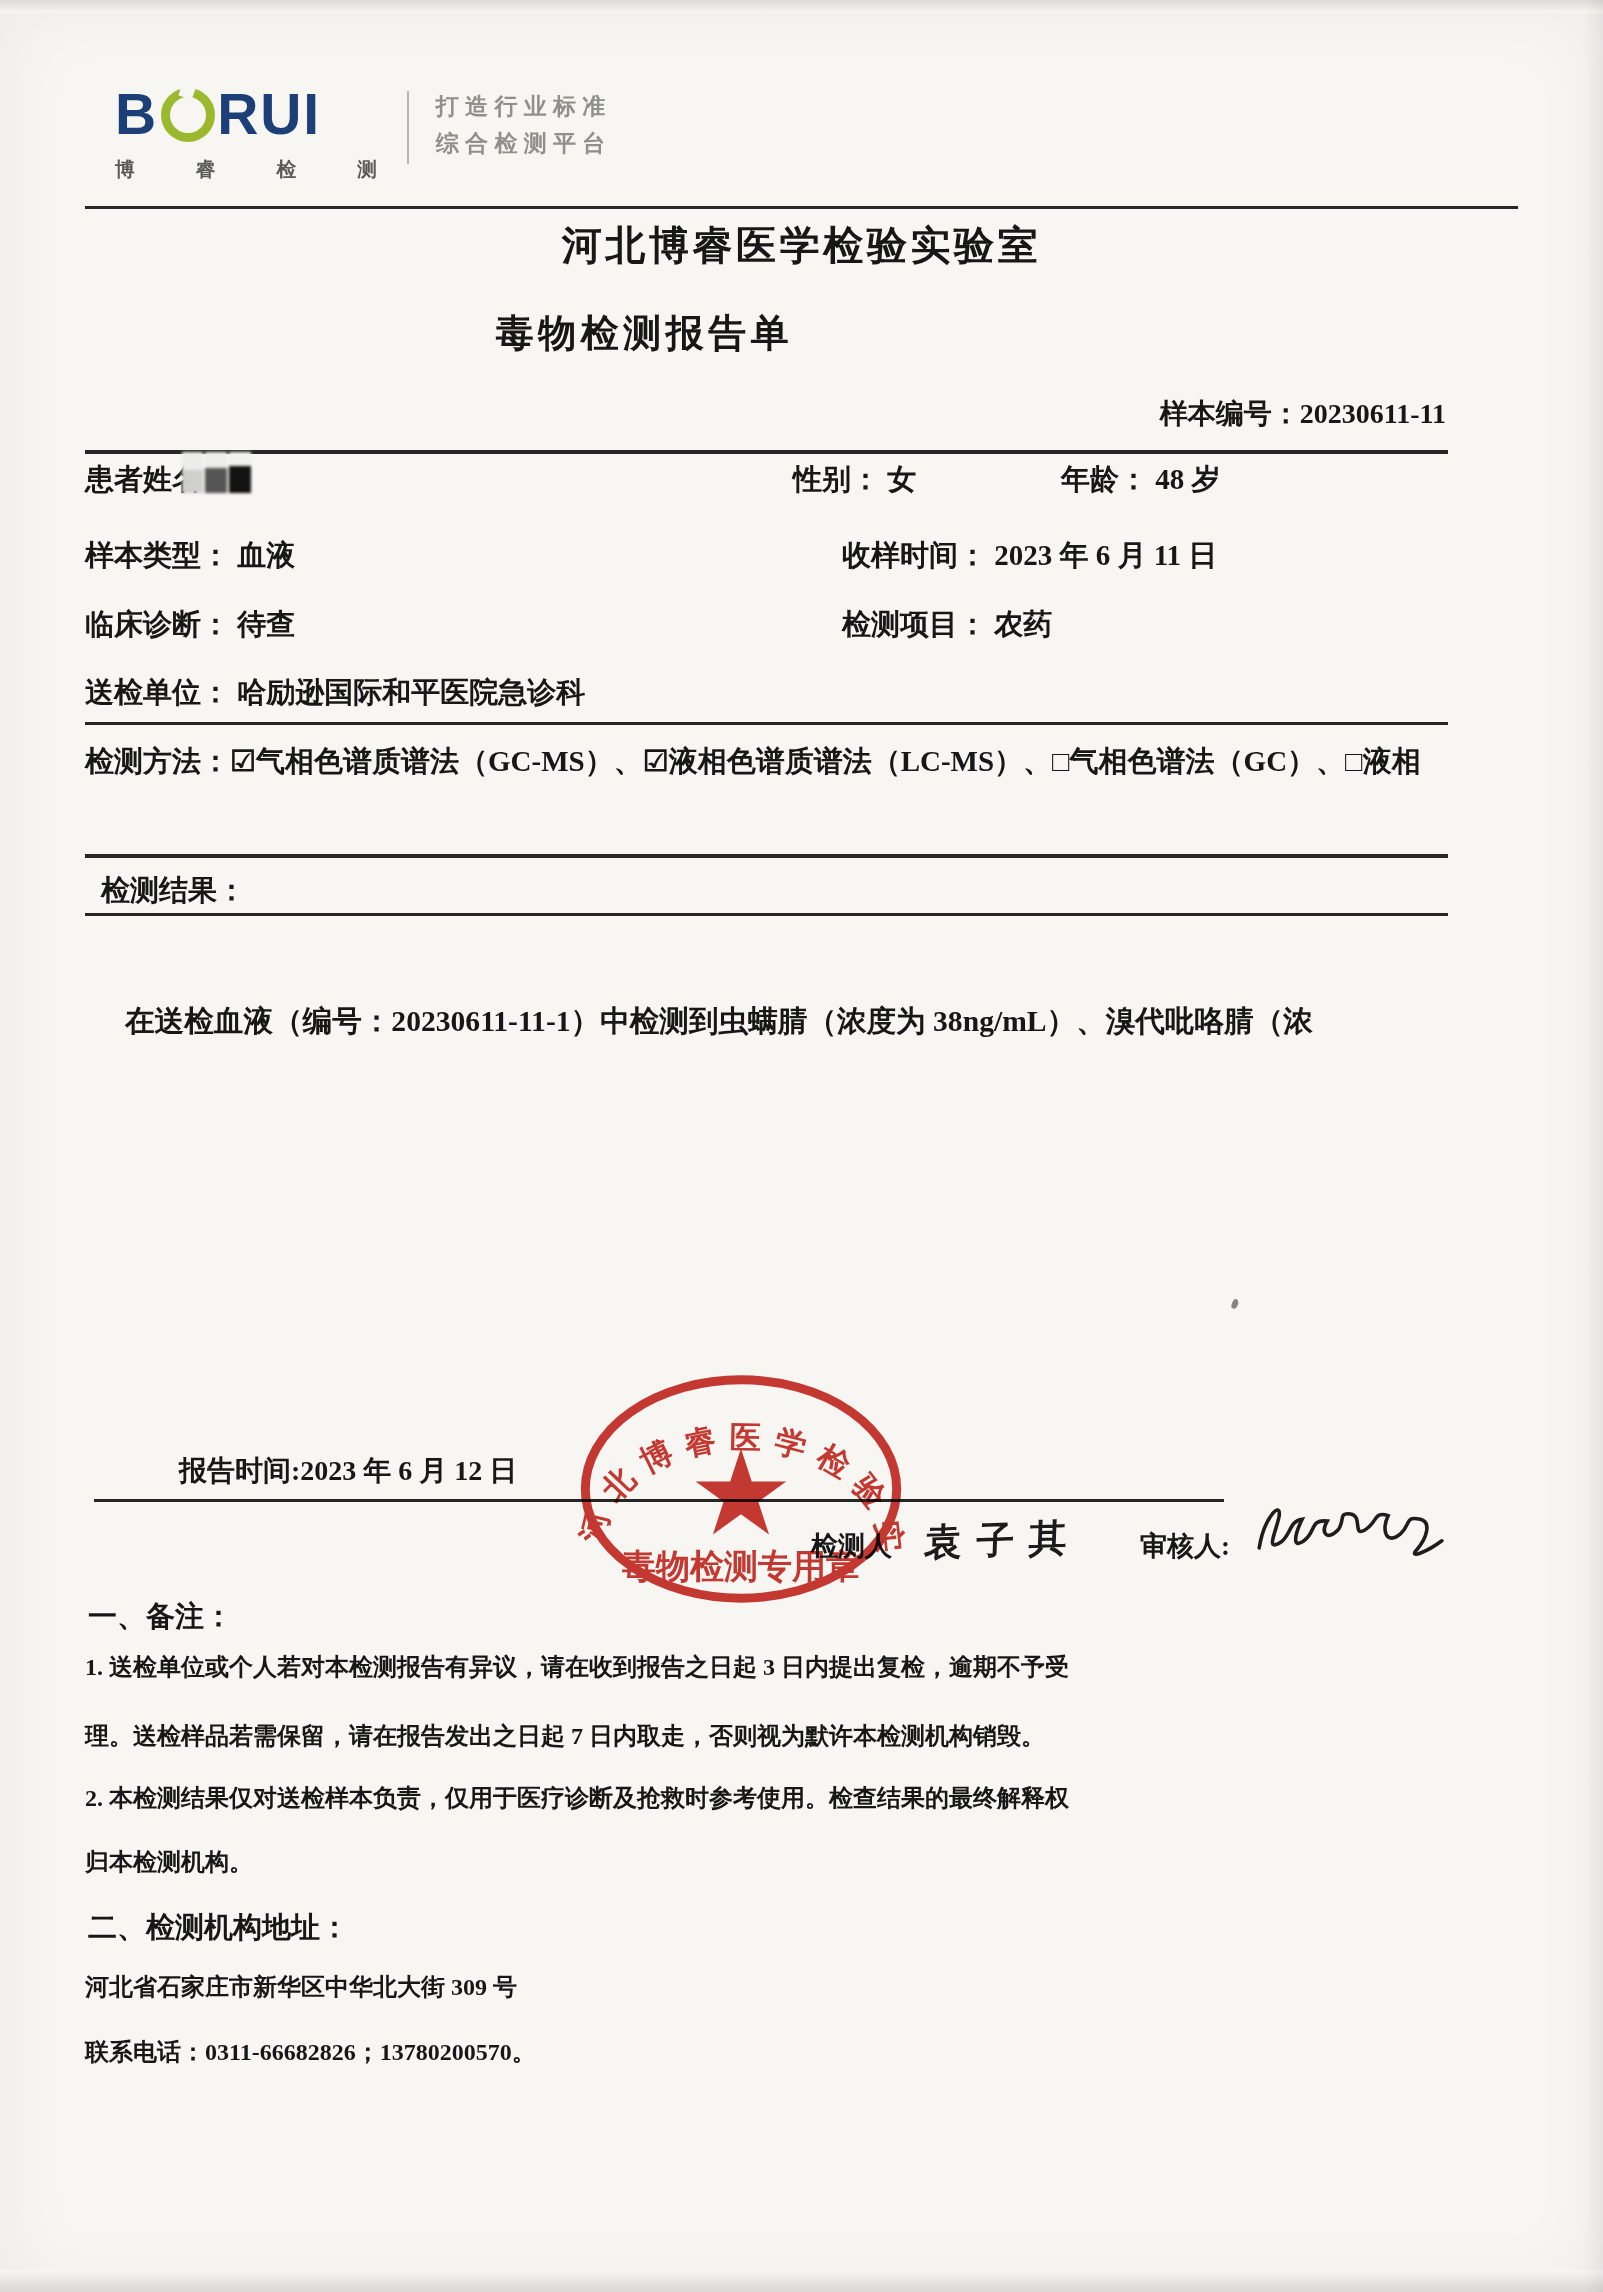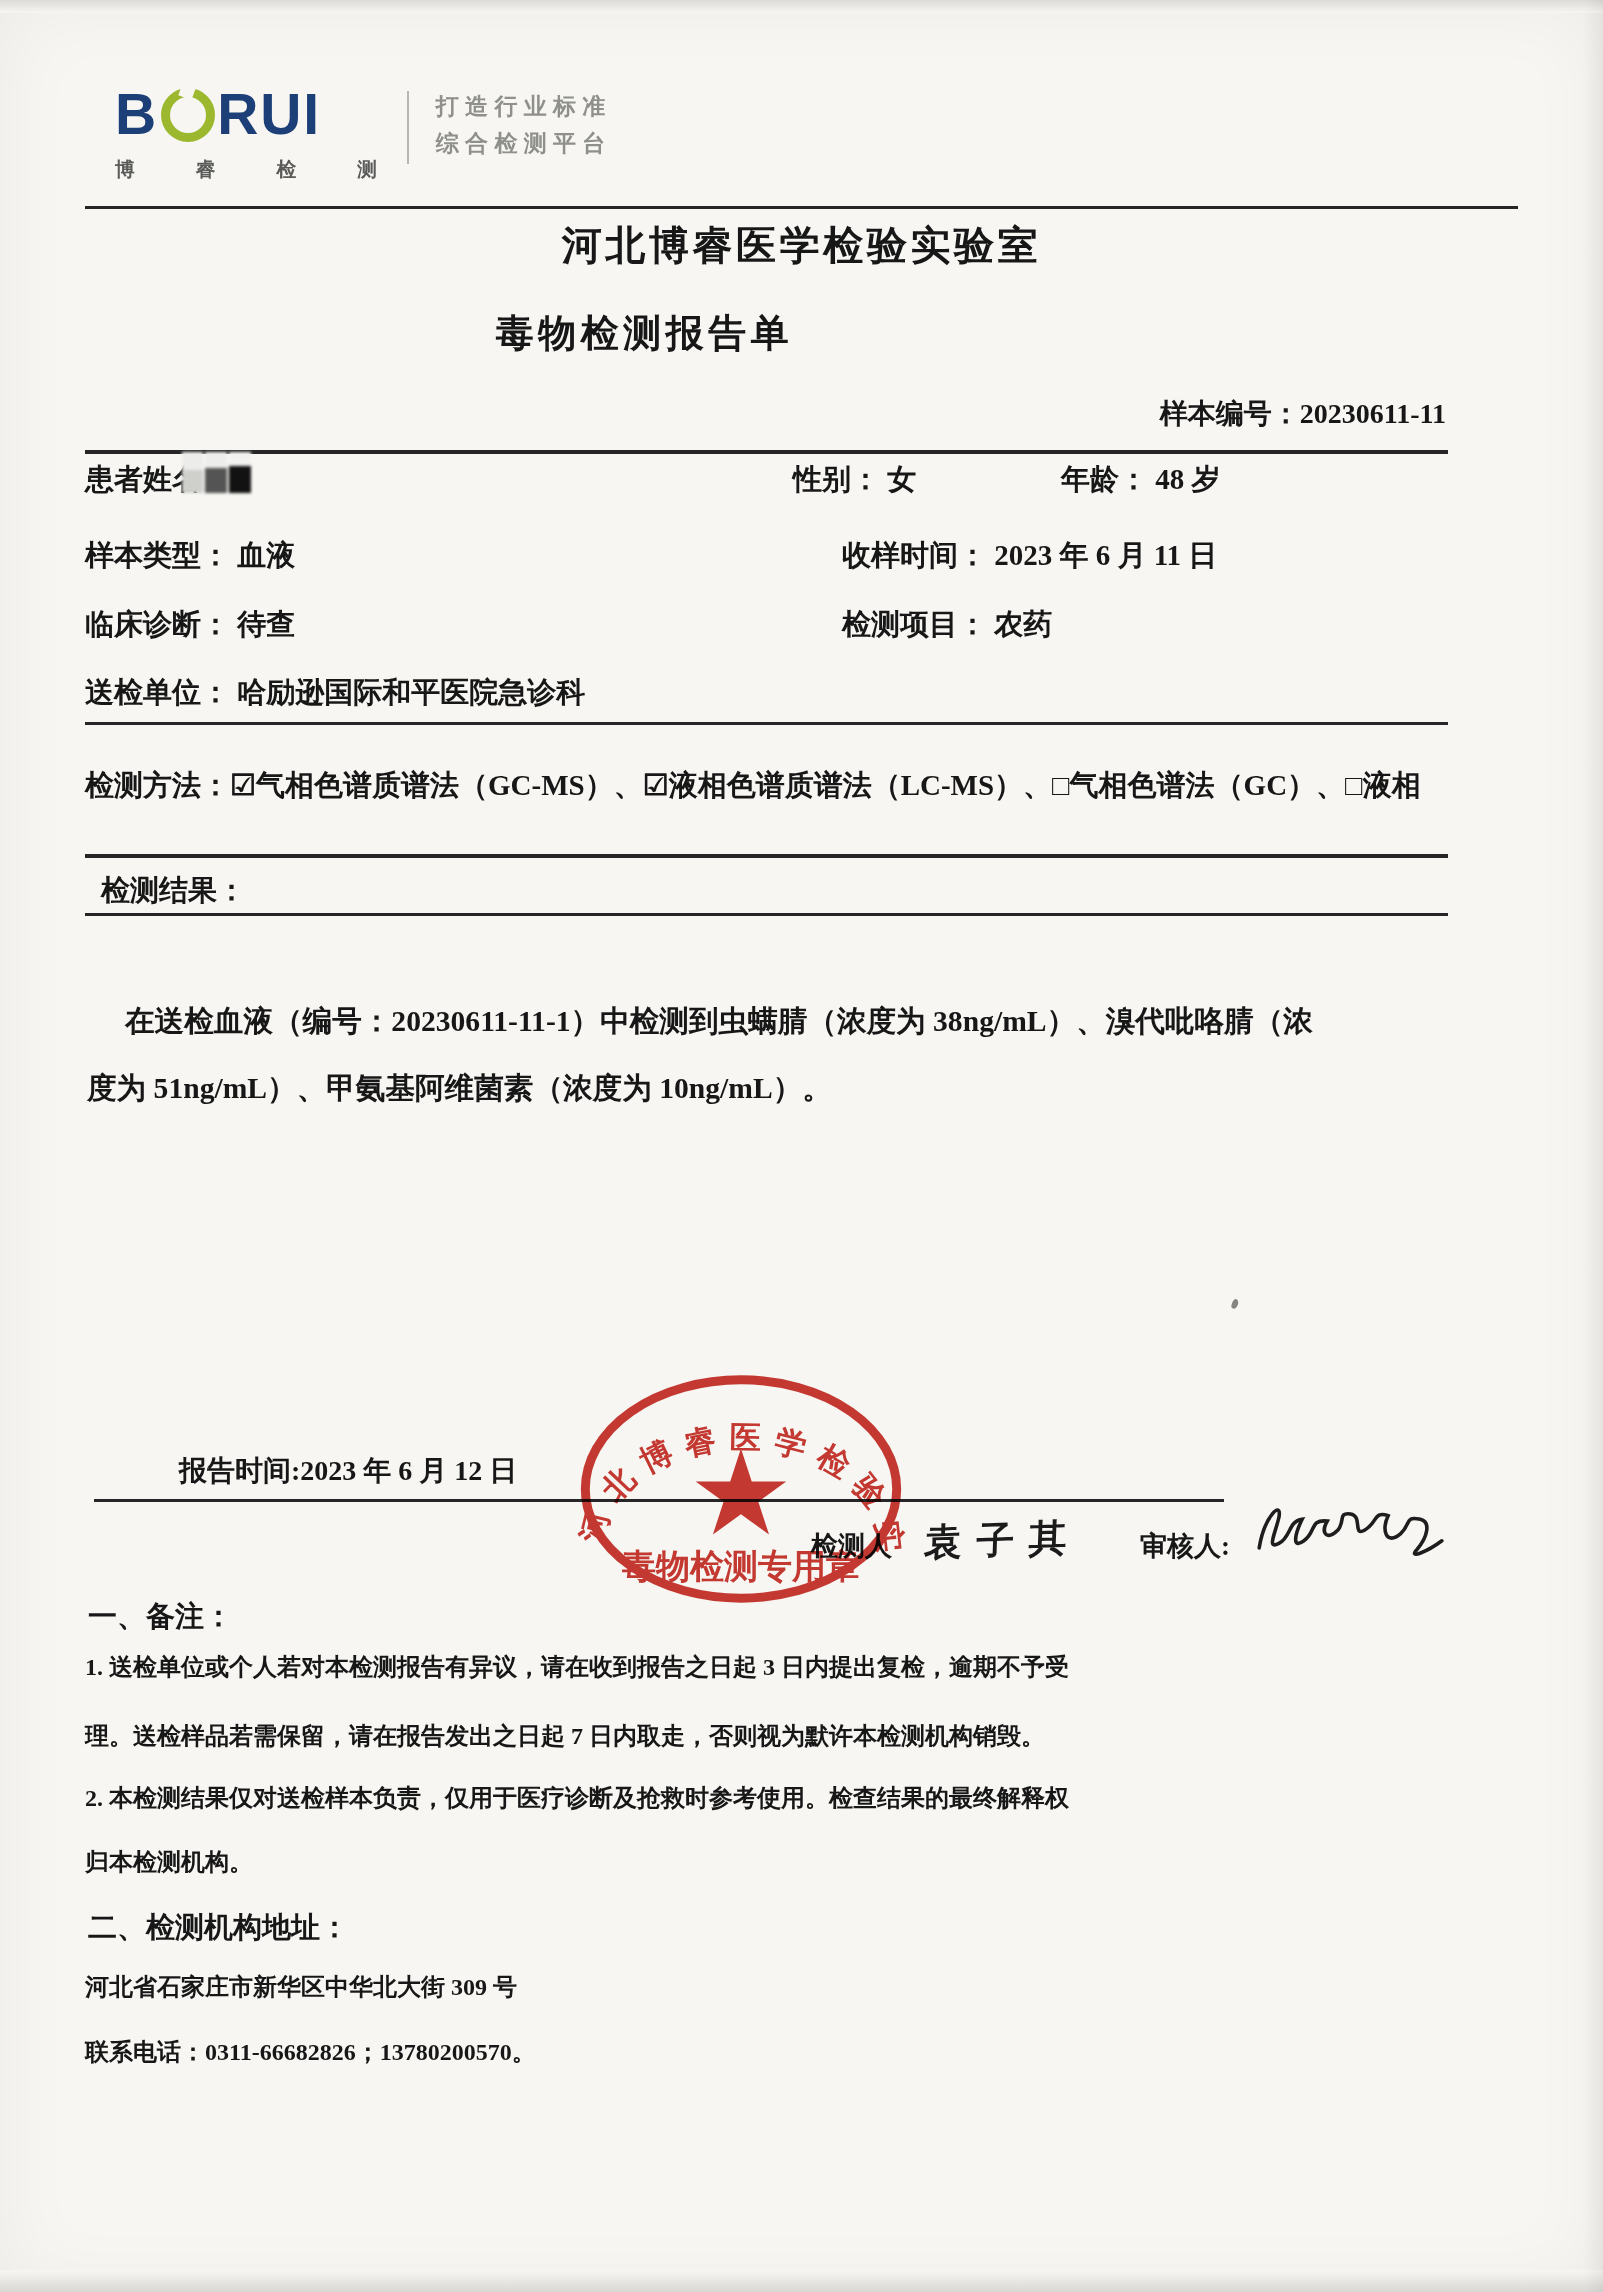--- a/index.html
+++ b/index.html
@@ -106,30 +106,29 @@
   <div class="t row" style="left:85px;top:536px;"><span class="lbl">样本类型：</span><span class="val">血液</span></div>
   <div class="t row" style="left:842px;top:536px;"><span class="lbl">收样时间：</span><span class="val">2023 年 6 月 11 日</span></div>
 
   <div class="t row" style="left:85px;top:605px;"><span class="lbl">临床诊断：</span><span class="val">待查</span></div>
   <div class="t row" style="left:842px;top:605px;"><span class="lbl">检测项目：</span><span class="val">农药</span></div>
 
   <div class="t row" style="left:85px;top:673px;"><span class="lbl">送检单位：</span><span class="val">哈励逊国际和平医院急诊科</span></div>
 
   <div class="rule" style="left:85px;top:722px;width:1363px;height:2.7px;"></div>
 
-  <div class="t meth" style="left:85px;top:742px;margin-top:24px;">检测方法：☑气相色谱质谱法（GC-MS）、☑液相色谱质谱法（LC-MS）、□气相色谱法（GC）、□液相</div>
+  <div class="t meth" style="left:85px;top:742px;">检测方法：☑气相色谱质谱法（GC-MS）、☑液相色谱质谱法（LC-MS）、□气相色谱法（GC）、□液相</div>
 
   <div class="rule" style="left:85px;top:854px;width:1363px;height:3.6px;"></div>
 
   <div class="t row lbl" style="left:101px;top:871px;">检测结果：</div>
 
   <div class="rule" style="left:85px;top:913px;width:1363px;height:2.7px;"></div>
 
   <div class="t resline" style="left:125px;top:1001px;">在送检血液（编号：20230611-11-1）中检测到虫螨腈（浓度为 38ng/mL）、溴代吡咯腈（浓</div>
-  <div class="t resline" style="left:87px;top:1068px;">度为 51ng/mL）、甲氨基阿维菌素（浓度为 10ng/mL）。</div>
 
   <div class="speckle"></div>
 
   <div class="rule" style="left:94px;top:1499px;width:1130px;height:2.7px;"></div>
   <div class="t row" style="left:179px;top:1452px;font-size:28px;">报告时间:2023 年 6 月 12 日</div>
   <div class="t row" style="left:811px;top:1528px;font-size:27px;">检测人</div>
   <div class="t hand" style="left:924px;top:1515px;">袁子其</div>
   <div class="t row" style="left:1140px;top:1528px;font-size:27px;">审核人:</div>
 
   <svg class="sig-svg" width="206" height="81" viewBox="0 0 230 90">

